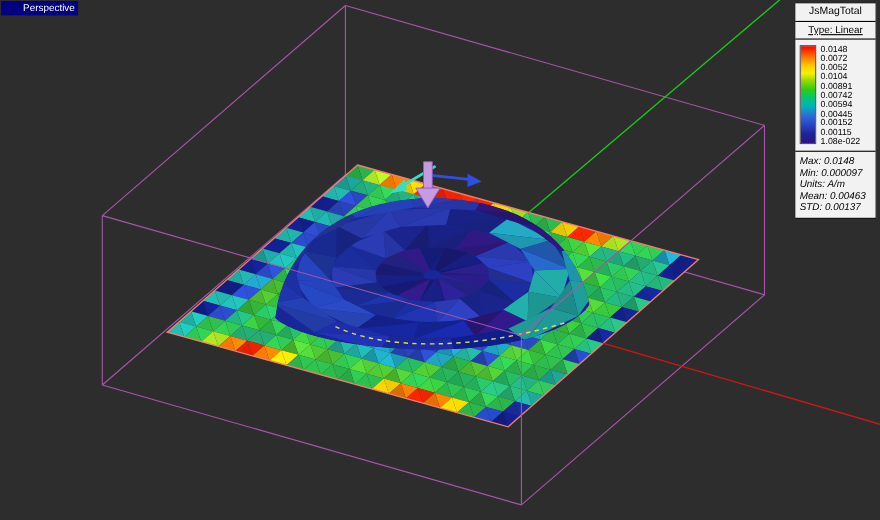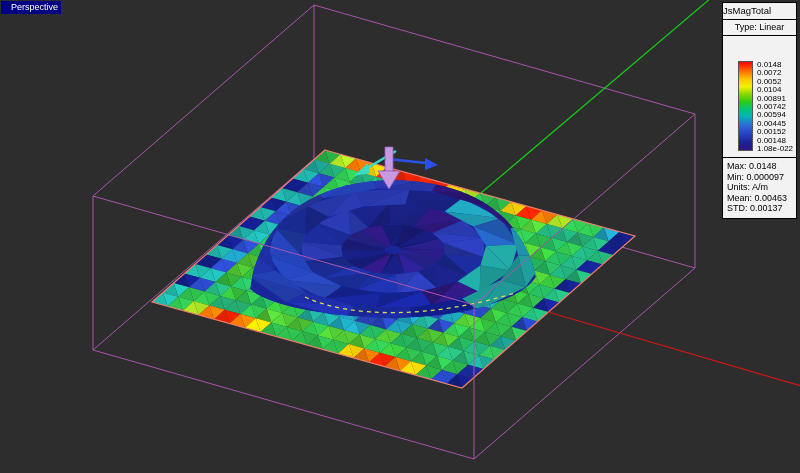--- a/index.html
+++ b/index.html
@@ -1,31 +1,31 @@
 <!DOCTYPE html>
 <html><head>
 <meta charset="utf-8">
 <style>
   html,body{margin:0;padding:0;background:#202020;}
   #app{position:relative;width:800px;height:473px;overflow:hidden;
        font-family:"Liberation Sans",sans-serif;background:#2d2d2d;}
   #scene{position:absolute;left:0;top:0;}
   .persp{position:absolute;left:1px;top:1px;font-size:9px;line-height:12px;
-         padding:0 3px 1px 10px;color:#fff;background:#000080;}
+         padding:0 3px 1px 20px;color:#fff;background:#000080;}
   .legend{position:absolute;left:722px;top:2px;width:73px;background:#f2f2f2;
           border:1px solid #000;color:#000;font-size:9px;}
-  .lg-title{padding:2px 0 3px;border-bottom:1px solid #000;font-size:9.5px;}
-  .lg-type{text-align:center;padding:2px 0 3px;border-bottom:1px solid #000;}
-  .lg-scale{display:flex;gap:4px;padding:5px 2px 4px 15px;border-bottom:1px solid #000;margin-top:20px;}
+  .lg-title{text-align:center;padding:2px 0 3px;border-bottom:1px solid #000;font-size:9.5px;}
+  .lg-type{text-align:center;padding:2px 0 3px;border-bottom:1px solid #000;text-decoration:underline;}
+  .lg-scale{display:flex;gap:4px;padding:5px 2px 4px 4px;border-bottom:1px solid #000;}
   .lg-bar{width:13px;height:88px;border:1px solid #555;}
   .lg-vals{display:flex;flex-direction:column;justify-content:space-between;
            height:92px;font-size:8px;}
   .lg-vals div{line-height:8px;white-space:nowrap;}
   .lg-stats{padding:3px 2px 4px 4px;}
-  .lg-stats div{line-height:10.5px;white-space:nowrap;}
+  .lg-stats div{line-height:10.5px;white-space:nowrap;font-style:italic;}
 </style>
 </head>
 <body>
 
 <div id="app" style="background: rgb(45, 45, 45);">
   <svg id="scene" width="800" height="473">
       <g>
         <line x1="314" y1="5" x2="93" y2="196" stroke="#a757ab" stroke-width="1"></line>
         <line x1="314" y1="5" x2="695" y2="114" stroke="#a757ab" stroke-width="1"></line>
         <line x1="314" y1="5" x2="314" y2="159" stroke="#a757ab" stroke-width="1"></line>
@@ -831,21 +831,21 @@
       <div class="lg-vals">
           <div>0.0148</div>
           <div>0.0072</div>
           <div>0.0052</div>
           <div>0.0104</div>
           <div>0.00891</div>
           <div>0.00742</div>
           <div>0.00594</div>
           <div>0.00445</div>
           <div>0.00152</div>
-          <div>0.00148</div>
+          <div>0.00115</div>
           <div>1.08e-022</div>
         </div>
     </div>
     <div class="lg-stats">
         <div>Max: 0.0148</div>
         <div>Min: 0.000097</div>
         <div>Units: A/m</div>
         <div>Mean: 0.00463</div>
         <div>STD: 0.00137</div>
       </div>

